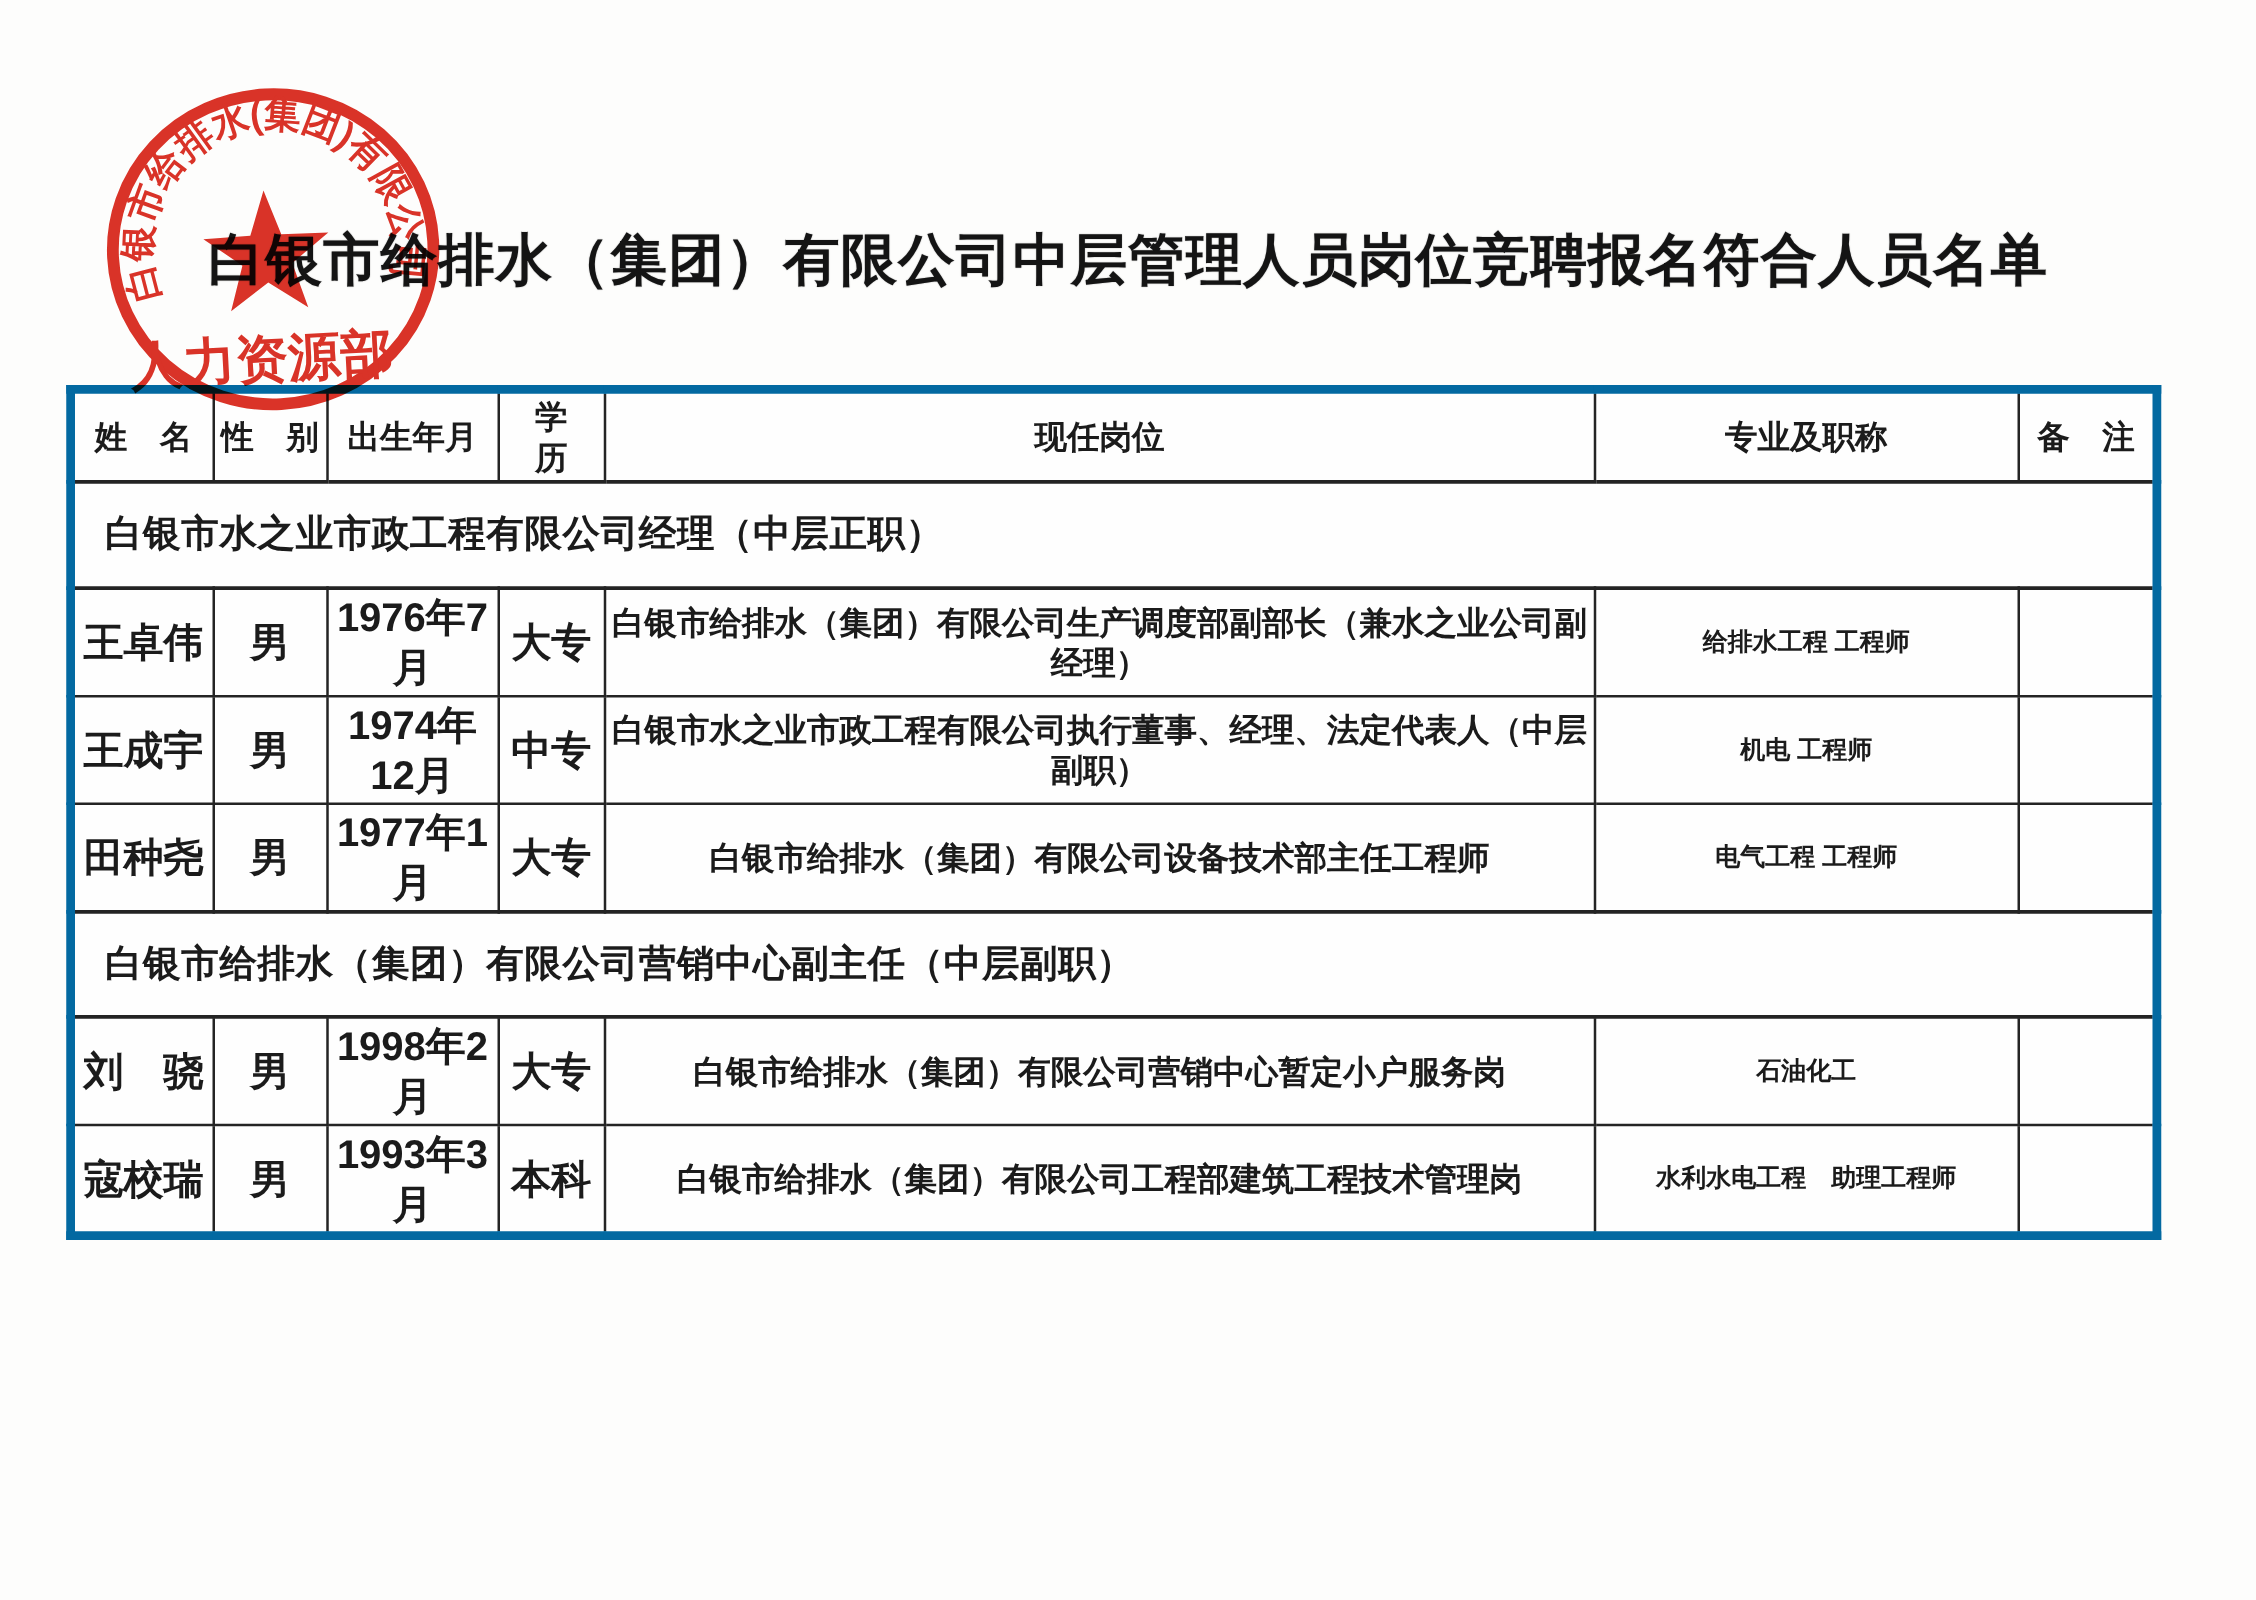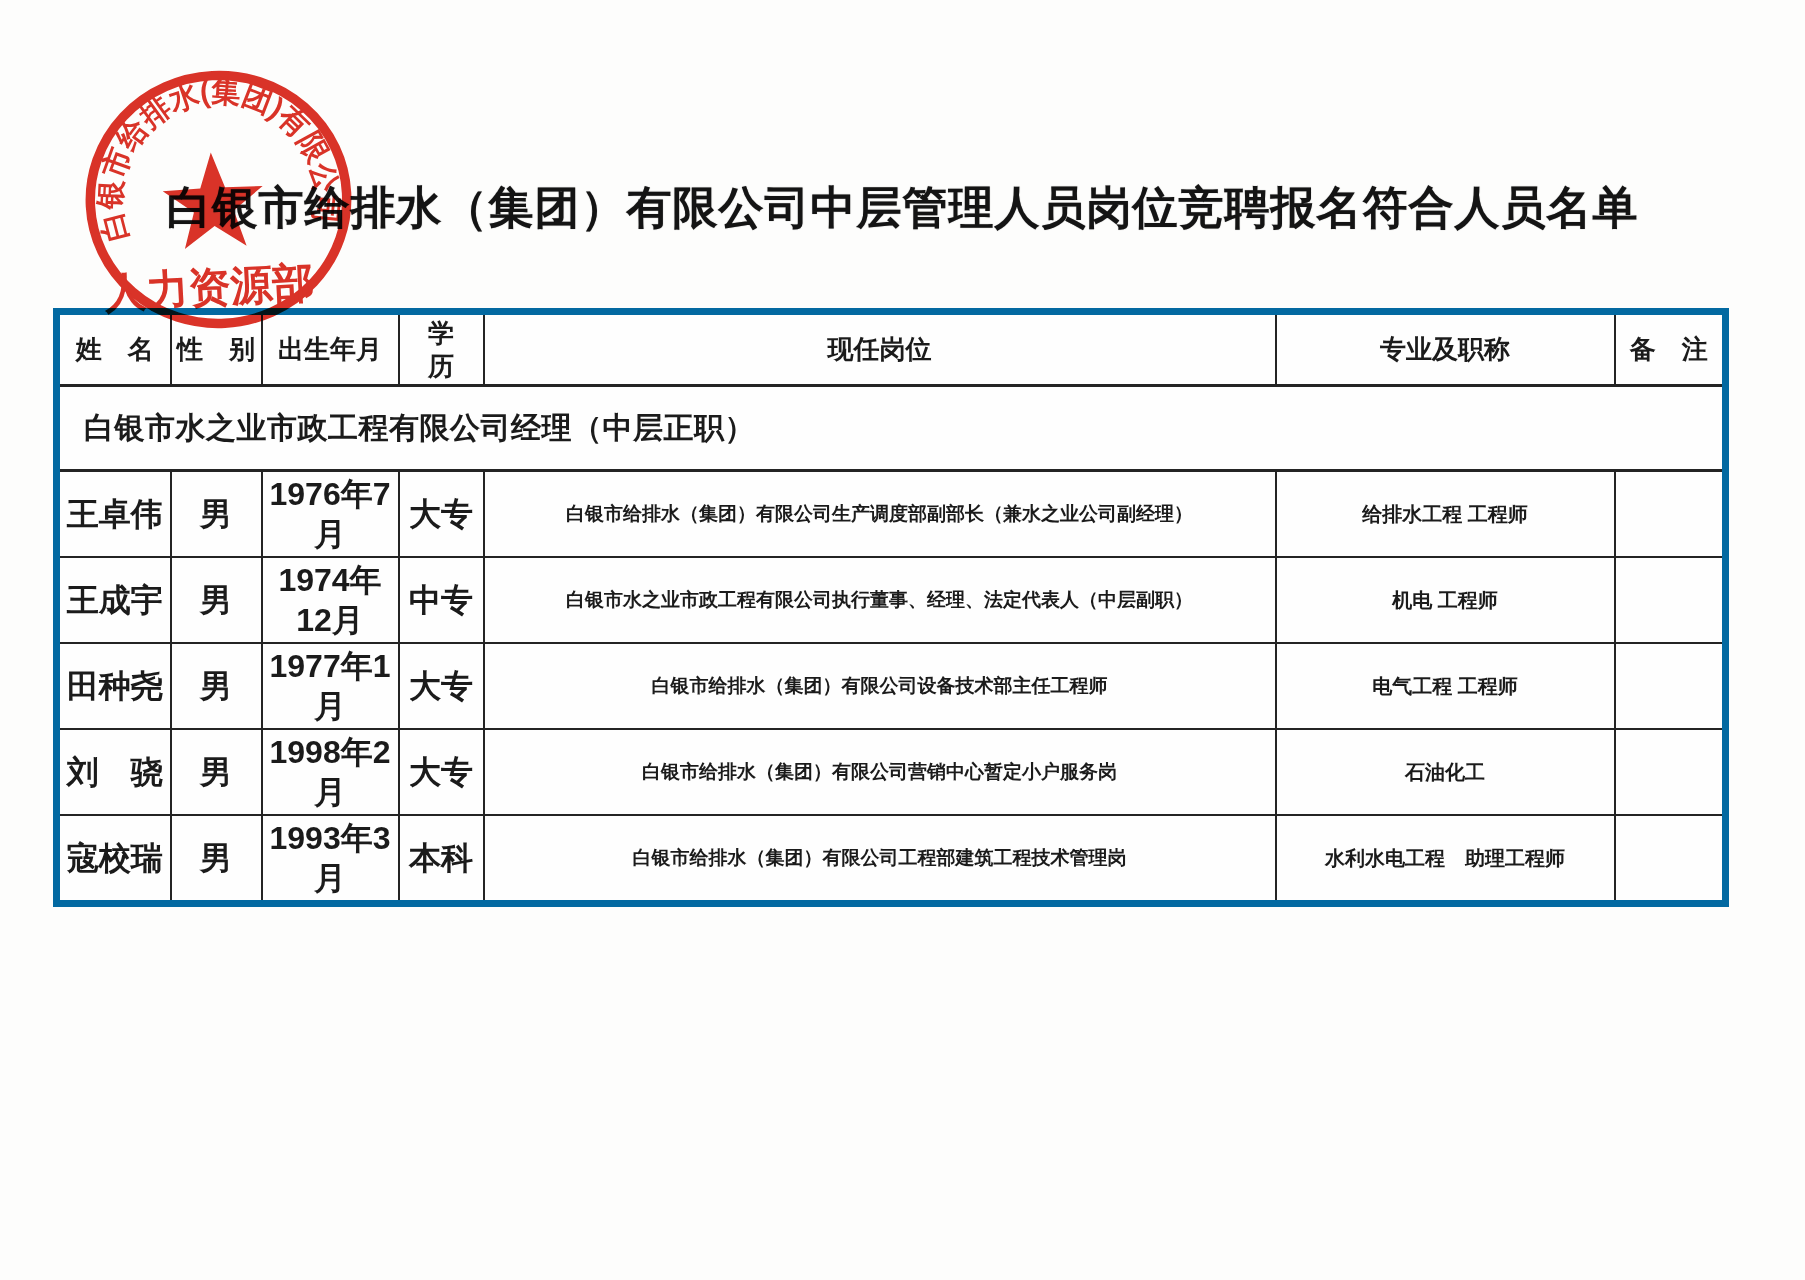--- a/index.html
+++ b/index.html
@@ -33,21 +33,21 @@
     padding:2px 4px;line-height:1.25;
     overflow:hidden;
   }
   .roster{border:7px solid #0369a1;}
   .roster .hdr td{font-size:26px;font-weight:700;border-bottom-width:3px;}
   .roster .section td{
     text-align:left;font-size:30px;font-weight:700;
     padding-left:24px;letter-spacing:.5px;
     border-bottom-width:3px;border-top-width:3px;
   }
-  .roster .pos-cell{font-size:19px;}
+  .roster .pos-cell{font-size:26px;}
   .roster .spec-cell{font-size:20px;}
   
   .stamp{
     position:absolute;left:78px;top:66px;width:280px;height:268px;
     mix-blend-mode:multiply;opacity:.95;
     transform:rotate(-3deg);
     z-index:5;
   }
   .stamp svg{width:100%;height:100%;}
   .stamp-red{fill:#d9281c;}
@@ -118,20 +118,23 @@
       <tr style="height:73px">
         <td>田种尧</td>
         <td>男</td>
         <td>1977年1月</td>
         <td>大专</td>
         <td class="pos-cell">白银市给排水（集团）有限公司设备技术部主任工程师</td>
         <td class="spec-cell">电气工程 工程师</td>
         <td></td>
       </tr>
 
+      <tr class="section" style="height:84px">
+        <td colspan="7">白银市给排水（集团）有限公司营销中心副主任（中层副职）</td>
+      </tr>
 
       <tr style="height:67px">
         <td>刘　骁</td>
         <td>男</td>
         <td>1998年2月</td>
         <td>大专</td>
         <td class="pos-cell">白银市给排水（集团）有限公司营销中心暂定小户服务岗</td>
         <td class="spec-cell">石油化工</td>
         <td></td>
       </tr>

